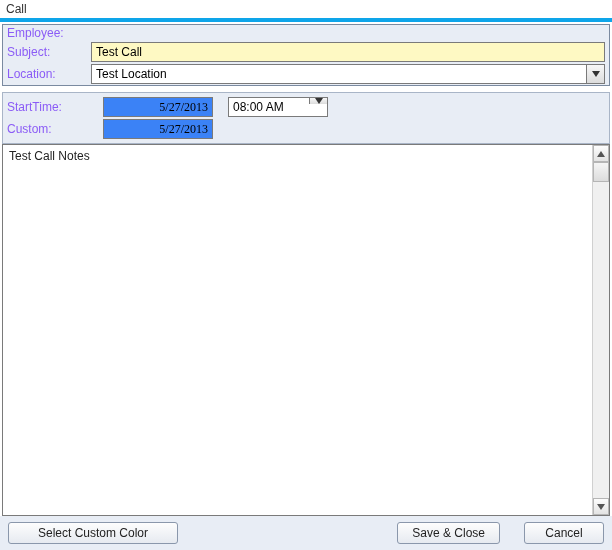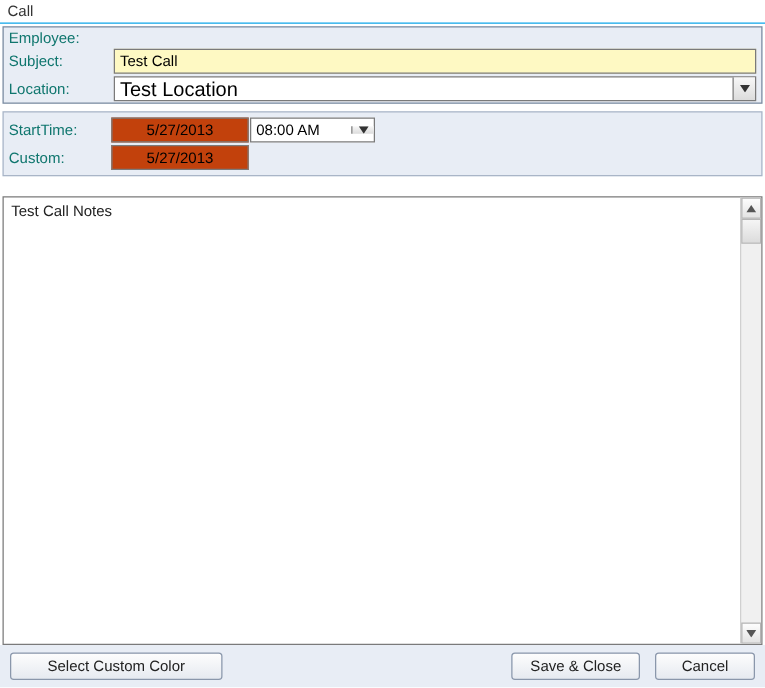--- a/index.html
+++ b/index.html
@@ -17,35 +17,35 @@
     width: 612px;
     height: 550px;
     display: flex;
     flex-direction: column;
   }
   .title-bar {
     background: #fff;
     padding: 2px 6px;
     font-size: 12px;
     color: #333;
-    border-bottom: 1px solid #0ea5e9;
+    border-bottom: 4px solid #0ea5e9;
   }
   .header-block {
     background: #e8edf5;
     border: 1px solid #7a8aa0;
     margin: 2px 2px 0 2px;
   }
   .row {
     display: flex;
     align-items: center;
     padding: 1px 4px;
     gap: 4px;
   }
   .label {
-    color: #0f766e;
+    color: #8b5cf6;
     font-size: 12px;
   }
   .label-col1 { width: 80px; }
   .employee-select {
     position: relative;
     display: inline-flex;
     align-items: stretch;
     border: 1px solid #7a7a7a;
     background: #fff;
     height: 20px;
@@ -75,56 +75,57 @@
     flex: 1;
   }
   .location-wrap {
     display: flex;
     align-items: stretch;
     flex: 1;
     border: 1px solid #7a7a7a;
     background: #fff;
     height: 20px;
   }
-  .location-wrap .value { flex: 1; padding: 2px 4px; font-size: 16px; }
+  .location-wrap .value { flex: 1; padding: 2px 4px; font-size: 12px; }
 
   .time-block {
     background: #e8edf5;
     border: 1px solid #a9b5c7;
     margin: 6px 2px 0 2px;
     padding: 3px 0;
   }
   .time-row {
     display: flex;
     align-items: center;
     padding: 1px 4px;
-    gap: 2px;
+    gap: 16px;
   }
   .date-input {
     border: 1px solid #7a7a7a;
-    background: #c2410c;
+    background: #3b82f6;
     height: 20px;
     width: 110px;
     padding: 2px 4px;
     font-size: 12px;
-    text-align: center;
+    text-align: right;
+    font-family: Liberation Serif, serif;
   }
   .time-select {
     display: inline-flex;
-    align-items: center;
+    align-items: flex-start;
     border: 1px solid #7a7a7a;
     background: #fff;
     height: 20px;
     width: 100px;
     margin-left: -1px;
   }
   .time-select .value { flex: 1; padding: 2px 4px; font-size: 12px; }
 
   .notes-area-wrap {
-    margin: 16px 2px 0 2px;
+    margin: 0 2px 0 2px;
     border: 1px solid #7a7a7a;
     background: #fff;
     flex: 1;
     display: flex;
     overflow: hidden;
   }
   .notes-area {
     flex: 1;
     padding: 4px 6px;
     font-size: 12px;
@@ -153,21 +154,21 @@
     height: 20px;
     background: linear-gradient(#f5f5f5,#dcdcdc);
     border: 1px solid #b5b5b5;
   }
 
   .footer {
     background: #e8edf5;
     padding: 6px 8px;
     display: flex;
     align-items: center;
-    gap: 12px;
+    gap: 24px;
   }
   .btn {
     background: linear-gradient(#fdfdfd,#e6eaf0);
     border: 1px solid #8a97ab;
     border-radius: 3px;
     padding: 3px 14px;
     font-size: 12px;
     color: #222;
     cursor: pointer;
     min-width: 80px;

